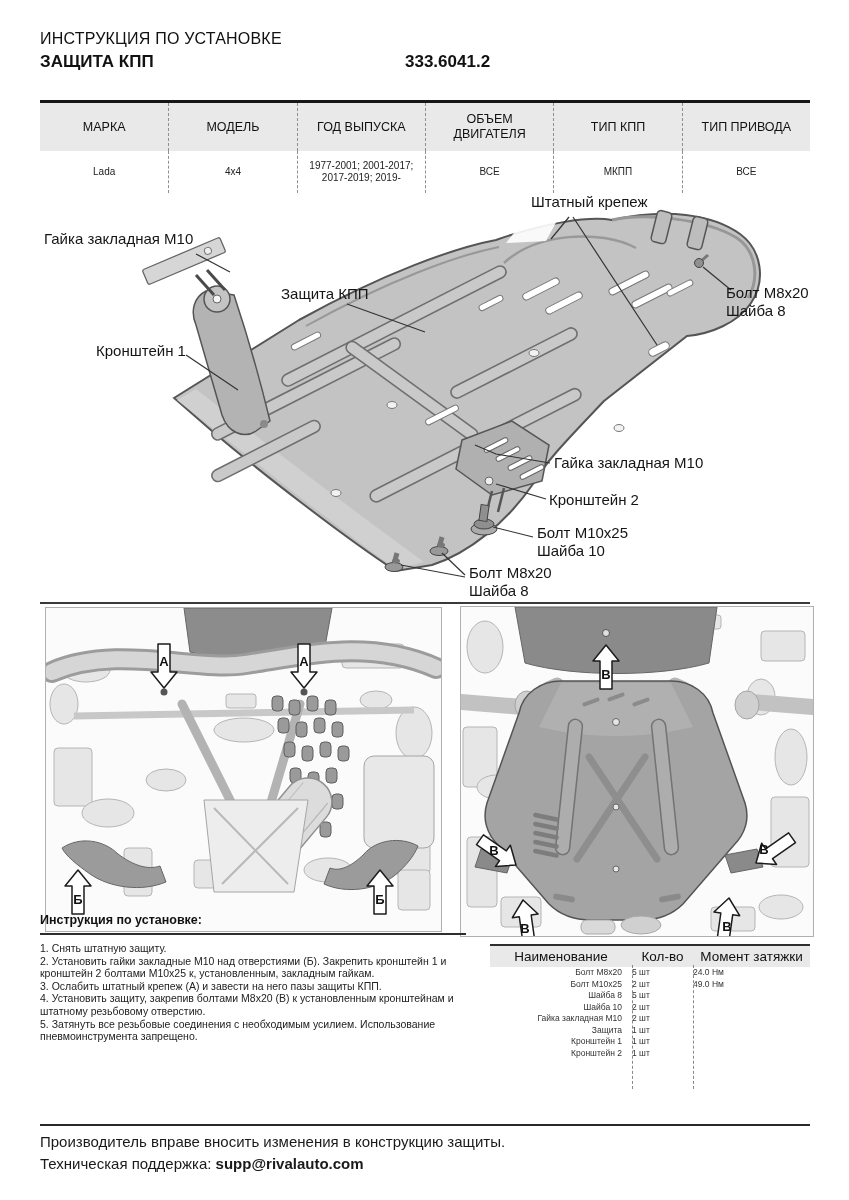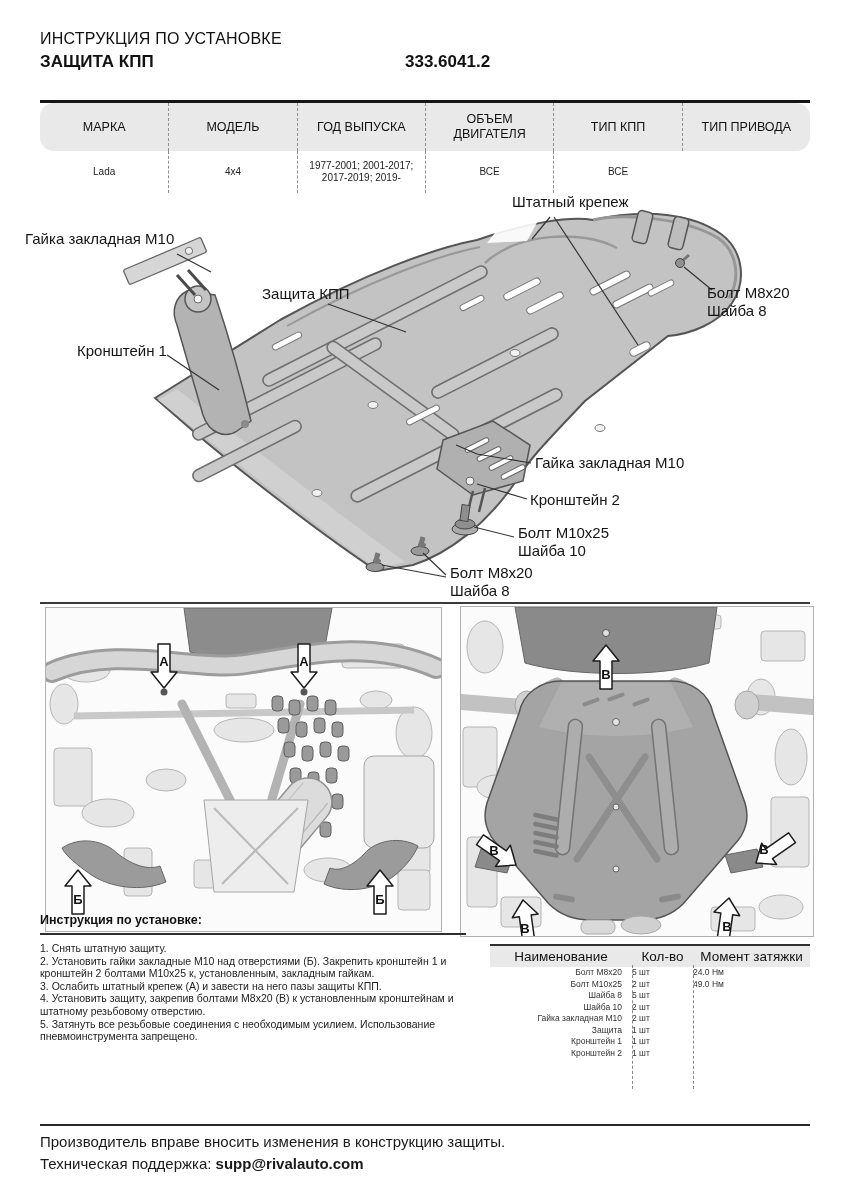--- a/index.html
+++ b/index.html
@@ -6,28 +6,28 @@
   body{width:849px;height:1200px;background:#fff;position:relative;overflow:hidden;
        font-family:"Liberation Sans","DejaVu Sans",sans-serif;color:#111;}
   .abs{position:absolute;}
   
   #title-line{left:40px;top:30px;font-size:16px;letter-spacing:.2px;}
   #product-name{left:40px;top:52px;font-size:17px;font-weight:bold;}
   #part-number{left:405px;top:52px;font-size:17px;font-weight:bold;}
   
   #vtable{left:40px;top:100px;width:770px;border-top:3px solid #161616;}
   .vrow{display:grid;grid-template-columns:repeat(6,1fr);}
-  .vrow.head{background:#e9e9e9;border-radius:14px;}
+  .vrow.head{background:#e9e9e9;}
   .vcell{display:flex;align-items:center;justify-content:center;text-align:center;
          padding:2px 6px;box-sizing:border-box;}
   .vrow.head .vcell{height:48px;font-size:12.5px;line-height:1.18;}
   .vrow.data .vcell{height:42px;font-size:10px;line-height:1.25;color:#222;}
   .vcell + .vcell{border-left:1px dashed #8f8f8f;}
   
-  #diagram{left:25px;top:193px;width:770px;height:409px;}
+  #diagram{left:44px;top:193px;width:770px;height:409px;}
   #diagram svg{position:absolute;left:0;top:0;}
   .dlabel{position:absolute;font-size:15px;white-space:nowrap;color:#151515;z-index:2;line-height:18px;}
   .hrule{left:40px;width:770px;border-top:2px solid #3a3a3a;height:0;}
   
   .photo{background:#fbfbfb;border:1px solid #b0b0b0;box-sizing:border-box;}
   #photo-left{left:45px;top:607px;width:397px;height:325px;}
   #photo-right{left:460px;top:606px;width:354px;height:331px;}
   .mletter{font-weight:bold;font-size:13px;fill:#111;}
   
   #instructions{left:40px;top:913px;width:426px;}
@@ -63,20 +63,21 @@
     <div class="vcell">ГОД ВЫПУСКА</div>
     <div class="vcell">ОБЪЕМ ДВИГАТЕЛЯ</div>
     <div class="vcell">ТИП КПП</div>
     <div class="vcell">ТИП ПРИВОДА</div>
   </div>
   <div class="vrow data">
     <div class="vcell">Lada</div>
     <div class="vcell">4x4</div>
     <div class="vcell">1977-2001; 2001-2017; 2017-2019; 2019-</div>
     <div class="vcell">ВСЕ</div>
+    <div class="vcell">МКПП</div>
     <div class="vcell">ВСЕ</div>
   </div>
 </div>
 
 <div class="abs" id="diagram">
   <svg width="770" height="409" viewBox="0 0 770 409">
 
     <path d="M130,205 L255,127 C340,80 410,55 452,47 C500,30 545,23 568,27 C622,15 668,21 696,41 C718,57 722,88 707,110 C694,130 666,141 643,143 L560,208 C525,245 502,268 489,291 C462,330 425,360 388,372 L352,378 C300,344 215,278 168,238 Z" fill="#c3c3c3" stroke="#555" stroke-width="2"></path>
     <path d="M133,207 C210,268 290,332 352,376 L380,369 C310,318 218,248 152,196 Z" fill="#d2d2d2" opacity="0.9"></path>
     <path d="M568,27 C600,20 660,25 693,45 C712,58 716,85 704,105" fill="none" stroke="#979797" stroke-width="3"></path>

